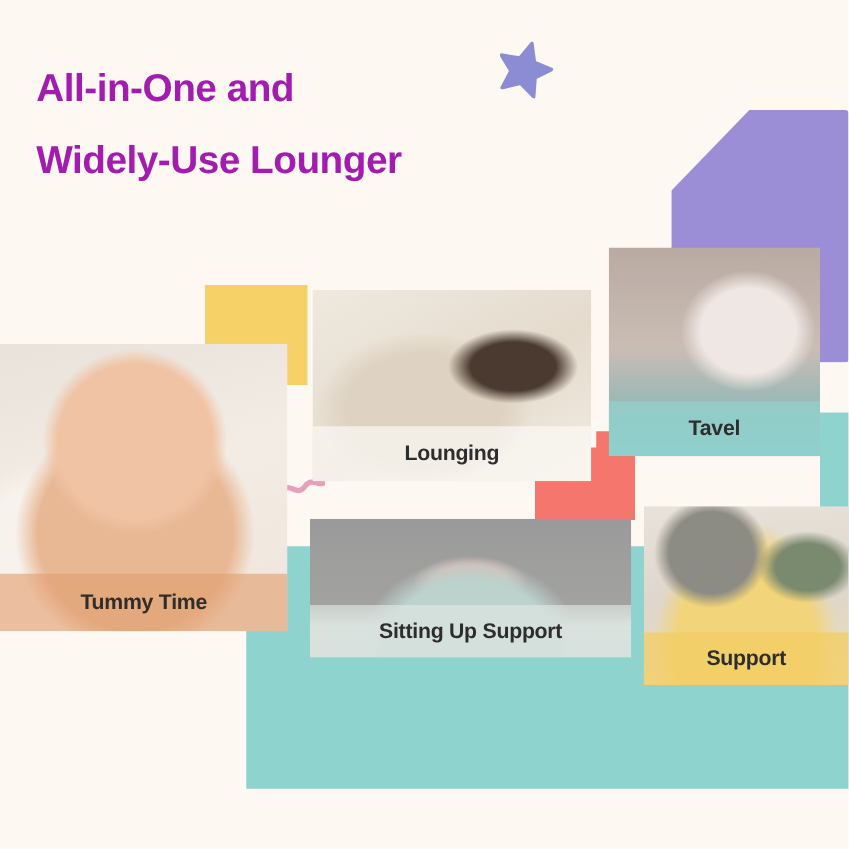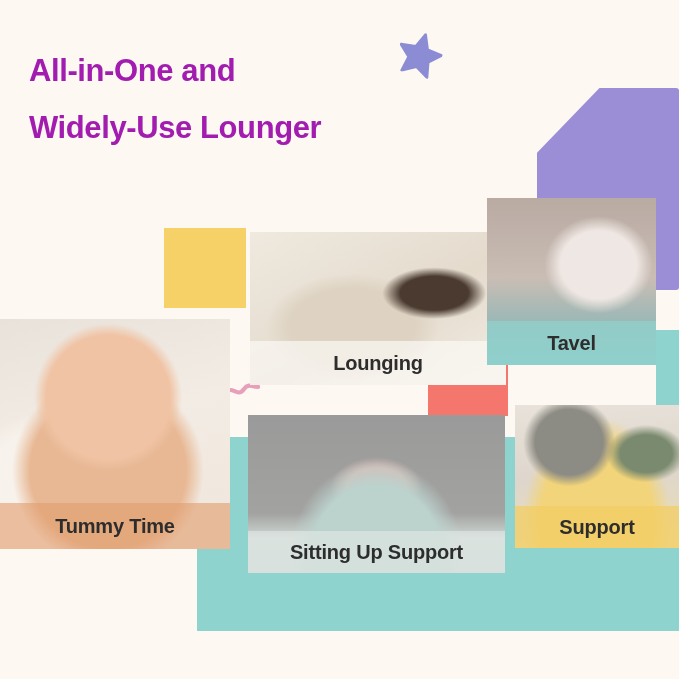--- a/index.html
+++ b/index.html
@@ -53,57 +53,57 @@
   .squiggle{
     position:absolute;left:224px;top:380px;width:36px;height:22px;
   }
 
   
   .card{position:absolute;overflow:hidden;}
   .card .photo{position:absolute;inset:0;}
   .caption{
     position:absolute;left:0;right:0;bottom:0;
     display:flex;align-items:center;justify-content:center;
-    font-size:20px;font-weight:bold;color:#2d2d2d;
+    font-size:17px;font-weight:bold;color:#2d2d2d;
     letter-spacing:-0.2px;
   }
 
   
-  #card-tummy{left:0;top:275px;width:230px;height:230px;margin-top:44px;}
+  #card-tummy{left:0;top:275px;width:230px;height:230px;}
   #card-tummy .caption{height:46px;background:rgba(226,158,112,0.62);}
   .bg-tummy{
     background:
       radial-gradient(circle at 47% 34%, #f0c3a4 0 62px, rgba(240,195,164,0) 74px),
       radial-gradient(circle at 47% 66%, #e8b894 0 78px, rgba(232,184,148,0) 96px),
       radial-gradient(ellipse at 20% 80%, #f7f2ec 0 70px, rgba(247,242,236,0) 90px),
       linear-gradient(165deg,#e9e2da 0%,#f3ece4 45%,#efe6dc 100%);
   }
 
   
-  #card-lounging{left:250px;top:232px;width:223px;height:153px;padding-left:33px;}
+  #card-lounging{left:250px;top:232px;width:223px;height:153px;}
   #card-lounging .caption{height:44px;background:rgba(252,250,248,0.66);}
   .bg-lounging{
     background:
       radial-gradient(ellipse at 72% 40%, #4a3a30 0 34px, rgba(74,58,48,0) 52px),
       radial-gradient(ellipse at 40% 62%, #ded3c2 0 62px, rgba(222,211,194,0) 86px),
       linear-gradient(150deg,#efe9df 0%,#e4dbcd 55%,#f2ece2 100%);
   }
 
   
   #card-tavel{left:487px;top:198px;width:169px;height:167px;}
   #card-tavel .caption{height:44px;background:rgba(143,211,206,0.68);}
   .bg-tavel{
     background:
       radial-gradient(ellipse at 66% 40%, #efe7e3 0 38px, rgba(239,231,227,0) 54px),
       radial-gradient(circle at 64% 45%, #d94e3c 0 13px, rgba(217,78,60,0) 16px),
       linear-gradient(180deg,#b9aaa2 0%,#c9bdb4 48%,#9fb8b6 72%,#8fc9c6 100%);
   }
 
   
-  #card-sitting{left:248px;top:415px;width:257px;height:158px;}
+  #card-sitting{left:248px;top:415px;width:257px;height:111px;}
   #card-sitting .caption{height:42px;background:rgba(226,232,229,0.62);}
   .bg-sitting{
     background:
       radial-gradient(ellipse at 50% 88%, #bcd2cd 0 64px, rgba(188,210,205,0) 86px),
       radial-gradient(ellipse at 50% 46%, #d4bdb7 0 30px, rgba(212,189,183,0) 46px),
       linear-gradient(180deg,#9a9a9a 0%,#a2a2a0 62%,#cfd8d4 78%,#c5d3cf 100%);
   }
 
   
   #card-playing{left:515px;top:405px;width:164px;height:143px;}

